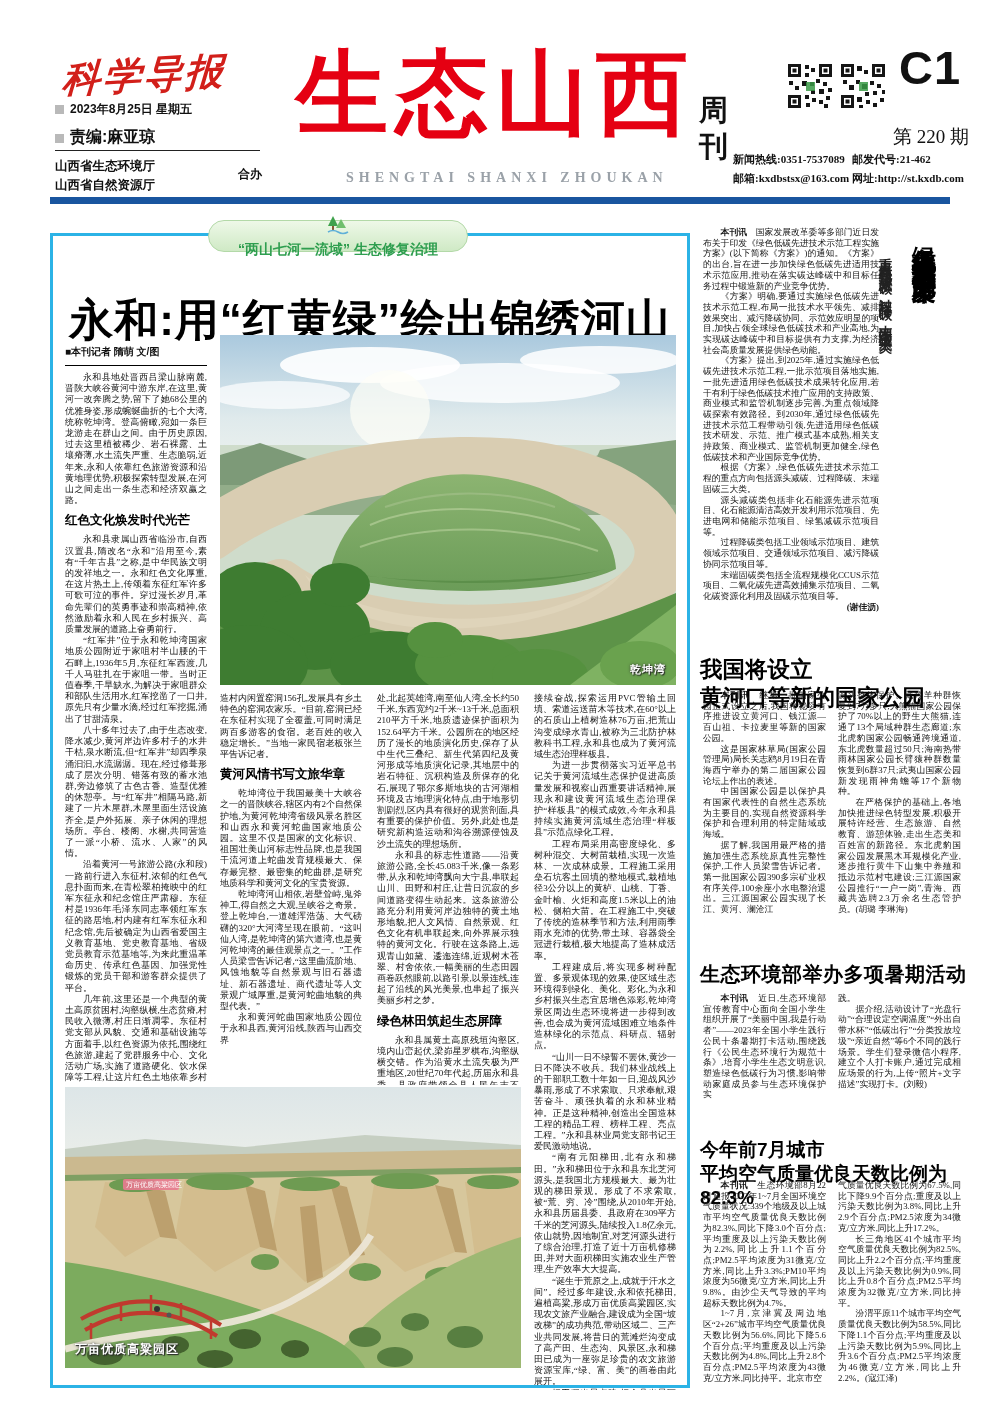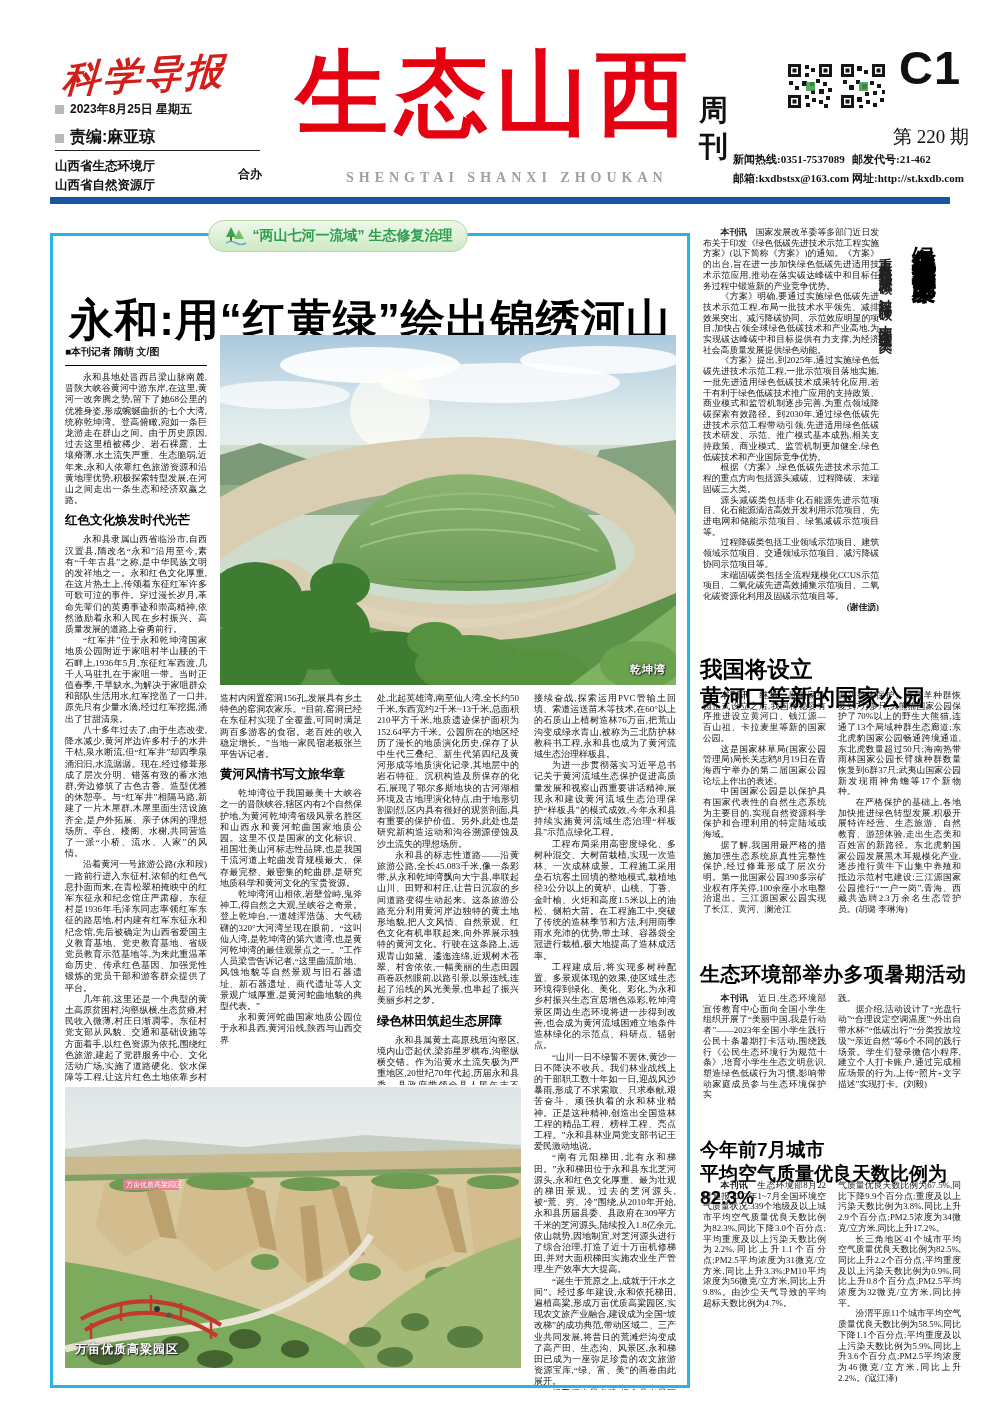--- a/index.html
+++ b/index.html
@@ -27,21 +27,21 @@
   .issue{left:893px;top:124px;font-size:19px;}
   .contact{top:150px;font-size:11px;font-weight:bold;line-height:19px;white-space:nowrap;}
   .contact.c1{left:733px;}
   .contact.c2{left:852px;}
   .bluebar{left:50px;top:197px;width:900px;height:7px;background:#19559f;}
 
   
   .mainbox{left:50px;top:233px;width:640px;height:1155px;border:3px solid #2bb3e6;box-sizing:border-box;}
   .pill{position:absolute;left:155px;top:-16px;width:258px;height:30px;border-radius:16px;
         background:linear-gradient(#eef8e8,#cfe9c5);border:1px solid #b3d9a8;display:flex;
-        align-items:center;justify-content:center;gap:5px;color:#2e9e4f;font-weight:bold;font-size:14px;}
+        align-items:center;justify-content:center;gap:5px;color:#2e9e4f;font-weight:bold;font-size:14px;flex-direction:column;}
   .headline{position:absolute;left:0;top:26px;width:100%;text-align:center;font-size:44px;
             font-weight:900;letter-spacing:1px;color:#000;white-space:nowrap;}
   .byline{font-size:10px;font-weight:bold;border-bottom:1.5px solid #000;padding:3px 0 6px;margin-bottom:6px;}
   .col{position:absolute;overflow:hidden;}
   .col1{left:12px;top:106px;width:142px;height:741px;}
   .col2{left:167px;top:457px;width:142px;height:392px;}
   .col3{left:324px;top:457px;width:142px;height:392px;}
   .col4{left:481px;top:457px;width:142px;height:697px;}
   .para{font-size:9px;line-height:11.2px;text-align:justify;text-indent:2em;margin:0;color:#141414;}
   .para.cont{text-indent:0;}
@@ -273,21 +273,21 @@
           <p class="para">永和县属黄土高原残垣沟壑区,境内山峦起伏,梁峁星罗棋布,沟壑纵横交错。作为沿黄水土流失极为严重地区,20世纪70年代起,历届永和县委、县政府带领全县人民矢志不渝、</p>
         </div>
     </div>
     <div class="col col4">
       <div>
           <p class="para cont">接续奋战,探索运用PVC管输土回填、索道运送苗木等技术,在60°以上的石质山上植树造林76万亩,把荒山沟变成绿水青山,被称为三北防护林教科书工程,永和县也成为了黄河流域生态治理样板县。</p>
           <p class="para">为进一步贯彻落实习近平总书记关于黄河流域生态保护促进高质量发展和视察山西重要讲话精神,展现永和建设黄河流域生态治理保护“样板县”的模式成效,今年永和县持续实施黄河流域生态治理“样板县”示范点绿化工程。</p>
           <p class="para">工程布局采用高密度绿化、多树种混交、大树苗栽植,实现一次造林、一次成林成景。工程施工采用垒石坑客土回填的整地模式,栽植地径3公分以上的黄栌、山桃、丁香、金叶榆、火炬和高度1.5米以上的油松、侧柏大苗。在工程施工中,突破了传统的造林季节和方法,利用雨季雨水充沛的优势,带土球、容器袋全冠进行栽植,极大地提高了造林成活率。</p>
           <p class="para">工程建成后,将实现多树种配置、多景观体现的效果,使区域生态环境得到绿化、美化、彩化,为永和乡村振兴生态宜居增色添彩,乾坤湾景区周边生态环境将进一步得到改善,也会成为黄河流域困难立地条件造林绿化的示范点、科研点、辐射点。</p>
           <p class="para">“山川一日不绿誓不罢休,黄沙一日不降决不收兵。我们林业战线上的干部职工数十年如一日,迎战风沙暴雨,形成了不求索取、只求奉献,艰苦奋斗、顽强执着的永和林业精神。正是这种精神,创造出全国造林工程的精品工程、榜样工程、亮点工程。”永和县林业局党支部书记王爱民激动地说。</p>
-          <p class="para">“南有元阳梯田,北有永和梯田。”永和梯田位于永和县东北芝河源头,永和红色文化厚重、最为壮观的梯田景观。过去的芝河源头,被“荒、穷、冷”围绕,从2010年开始,永和县历届县委、县政府在309平方千米的芝河源头,陆续投入1.8亿余元,依山就势,因地制宜,对芝河源头进行了综合治理,打造了近十万亩机修梯田,并对大面积梯田实施农业生产管理,生产效率大大提高。</p>
+          <p class="para">“南有元阳梯田,北有永和梯田。”永和梯田位于永和县东北芝河源头,是我国北方规模最大、最为壮观的梯田景观。形成了不求索取,被“荒、穷、冷”围绕,从2010年开始,永和县历届县委、县政府在309平方千米的芝河源头,陆续投入1.8亿余元,依山就势,因地制宜,对芝河源头进行了综合治理,打造了近十万亩机修梯田,并对大面积梯田实施农业生产管理,生产效率大大提高。</p>
           <p class="para">“诞生于荒原之上,成就于汗水之间”。经过多年建设,永和依托梯田,遍植高粱,形成万亩优质高粱园区,实现农文旅产业融合,建设成为全国“坡改梯”的成功典范,带动区域二、三产业共同发展,将昔日的荒滩烂沟变成了高产田、生态沟、风景区,永和梯田已成为一座弥足珍贵的农文旅游资源宝库,“绿、富、美”的画卷由此展开。</p>
           <p class="para">把工程当景点建,把全县当景区建。今天,永和这座山城焕发生机、红色文化、黄河风情、绿色生态的旅游格局已基本形成,不肯屈服的永和人,紧紧把握黄河流域生态保护和高质量发展的战略契机,又开始演绎新的生态传奇。</p>
         </div>
     </div>
 
     <figure class="photo photo2" style="margin:0;">
       <svg width="456" height="281" viewBox="0 0 456 281">
         <defs>
           <linearGradient id="sky2" x1="0" y1="0" x2="0" y2="1">
             <stop offset="0" stop-color="#dde6e8"></stop>
@@ -379,21 +379,21 @@
 
     <article>
       <h2 class="abs stitle s2title sans">
         <span>我国将设立</span><br>
         <span>黄河口等新的国家公园</span>
       </h2>
       <div class="abs scol s2a">
           <p class="para"><b>本刊讯　</b>继第一批国家公园正式设立之后,我国将稳妥有序推进设立黄河口、钱江源—百山祖、卡拉麦里等新的国家公园。</p>
           <p class="para">这是国家林草局(国家公园管理局)局长关志鸥8月19日在青海西宁举办的第二届国家公园论坛上作出的表述。</p>
           <p class="para">中国国家公园是以保护具有国家代表性的自然生态系统为主要目的,实现自然资源科学保护和合理利用的特定陆域或海域。</p>
-          <p class="para">据了解,我国用最严格的措施加强生态系统原真性完整性保护,经过修葺形成了层次分明。第一批国家公园390多宗矿业权有序关停,100余座小水电整治退出。三江源国家公园实现了长江、黄河、澜沧江</p>
+          <p class="para">据了解,我国用最严格的措施加强生态系统原真性完整性保护,工作人员梁雪告诉记者。第一批国家公园390多宗矿业权有序关停,100余座小水电整治退出。三江源国家公园实现了长江、黄河、澜沧江</p>
         </div>
       <div class="abs scol s2b">
           <p class="para cont">源头整体保护、藏羚羊种群恢复到7万多只;大熊猫国家公园保护了70%以上的野生大熊猫,连通了13个局域种群生态廊道;东北虎豹国家公园畅通跨境通道,东北虎数量超过50只;海南热带雨林国家公园长臂猿种群数量恢复到6群37只;武夷山国家公园新发现雨神角蟾等17个新物种。</p>
           <p class="para">在严格保护的基础上,各地加快推进绿色转型发展,积极开展特许经营、生态旅游、自然教育、游憩体验,走出生态美和百姓富的新路径。东北虎豹国家公园发展黑木耳规模化产业,逐步推行黄牛下山集中养殖和抵边示范村屯建设;三江源国家公园推行“一户一岗”,青海、西藏共选聘2.3万余名生态管护员。(胡璐 李琳海)</p>
         </div>
     </article>
 
     <article>
       <h2 class="abs stitle s3title sans">生态环境部举办多项暑期活动</h2>
       <div class="abs scol s3a">
@@ -405,20 +405,21 @@
         </div>
     </article>
 
     <article>
       <h2 class="abs stitle s4title sans">
         <span>今年前7月城市</span><br>
         <span>平均空气质量优良天数比例为82.3%</span>
       </h2>
       <div class="abs scol s4a">
           <p class="para"><b>本刊讯　</b>生态环境部8月22日通报2023年1~7月全国环境空气质量状况:339个地级及以上城市平均空气质量优良天数比例为82.3%,同比下降3.0个百分点;平均重度及以上污染天数比例为2.2%,同比上升1.1个百分点;PM2.5平均浓度为31微克/立方米,同比上升3.3%;PM10平均浓度为56微克/立方米,同比上升9.8%。由沙尘天气导致的平均超标天数比例为4.7%。</p>
+          <p class="para">1~7月,京津冀及周边地区“2+26”城市平均空气质量优良天数比例为56.6%,同比下降5.6个百分点;平均重度及以上污染天数比例为4.8%,同比上升2.8个百分点;PM2.5平均浓度为43微克/立方米,同比持平。北京市空</p>
         </div>
       <div class="abs scol s4b">
           <p class="para cont">气质量优良天数比例为67.5%,同比下降9.9个百分点;重度及以上污染天数比例为3.8%,同比上升2.9个百分点;PM2.5浓度为34微克/立方米,同比上升17.2%。</p>
           <p class="para">长三角地区41个城市平均空气质量优良天数比例为82.5%,同比上升2.2个百分点;平均重度及以上污染天数比例为0.9%,同比上升0.8个百分点;PM2.5平均浓度为32微克/立方米,同比持平。</p>
           <p class="para">汾渭平原11个城市平均空气质量优良天数比例为58.5%,同比下降1.1个百分点;平均重度及以上污染天数比例为5.9%,同比上升3.6个百分点;PM2.5平均浓度为46微克/立方米,同比上升2.2%。(寇江泽)</p>
         </div>
     </article>
 
   </aside>
 </div>

